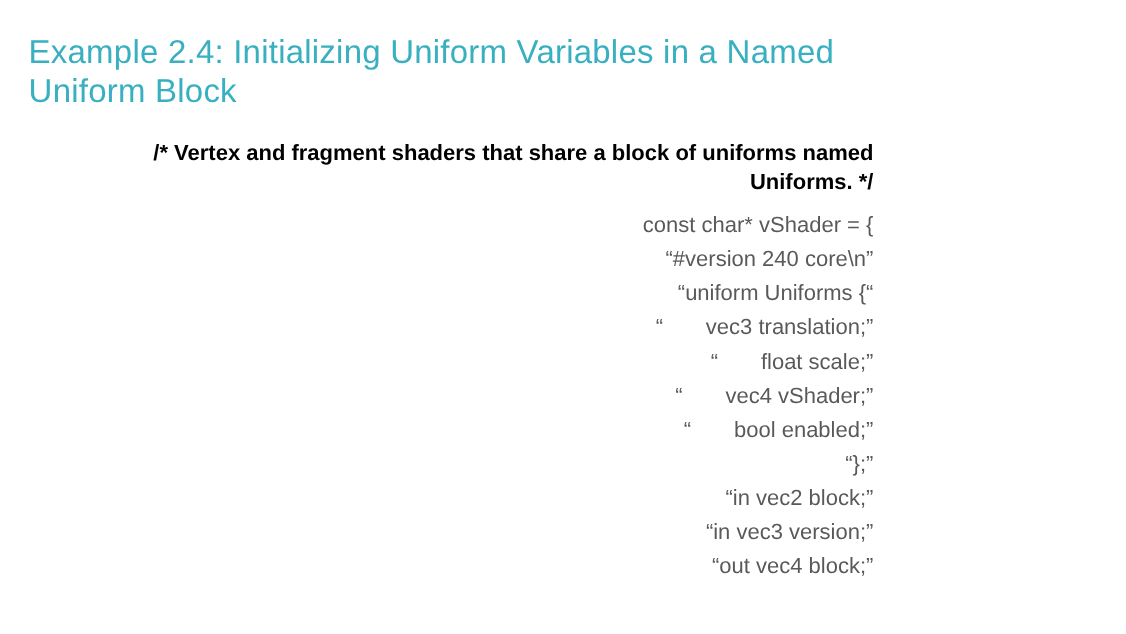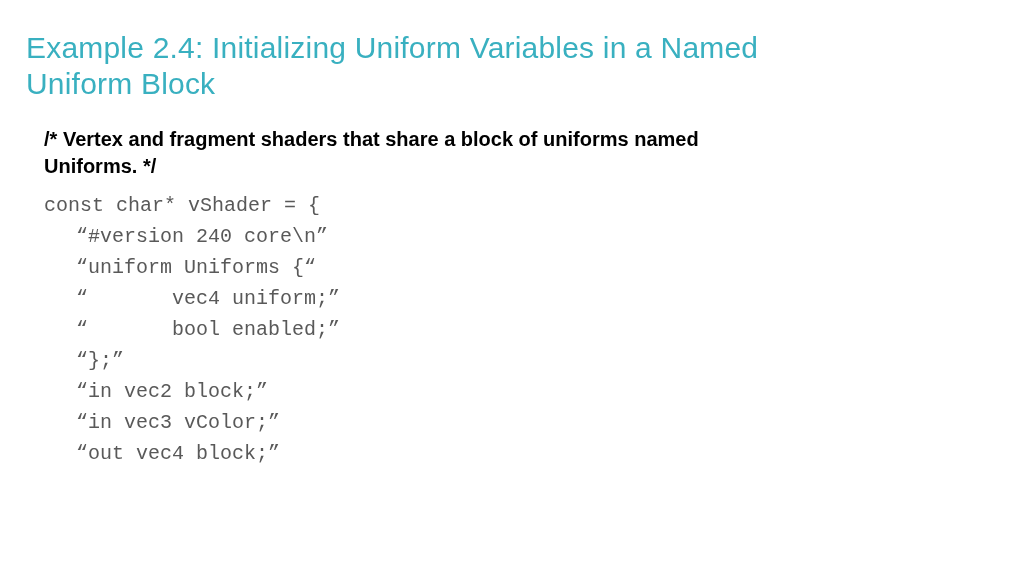--- a/index.html
+++ b/index.html
@@ -1,34 +1,36 @@
 <!DOCTYPE html>
 <html><head>
 <meta charset="utf-8">
 <style>
   * { margin: 0; padding: 0; box-sizing: border-box; }
   html, body { width: 1024px; height: 576px; background: #ffffff; font-family: "Segoe UI Light", "Segoe UI", "Helvetica Neue", Arial, sans-serif; overflow: hidden; }
   .slide { width: 820px; height: 576px; position: relative; padding: 30px 26px 27px 26px; }
   .title { color: #39b0c0; font-weight: 300; font-size: 30px; letter-spacing: 0.2px; line-height: 1.2; margin-bottom: 24px; }
-  .body { padding-left: 18px; }
+  .body { padding-left: 18px; text-align: right; }
   .comment { color: #000000; font-weight: 600; font-size: 20px; line-height: 1.35; margin-bottom: 10px; font-family: "Segoe UI Semibold","Segoe UI",Arial,sans-serif;}
-  .code-line { color: #595959; font-weight: 400; font-size: 20px; line-height: 1.55; font-family: Liberation Mono, monospace; white-space: pre; }
+  .code-line { color: #595959; font-weight: 400; font-size: 20px; line-height: 1.55; font-family: Liberation Sans, sans-serif; white-space: pre; }
   .ind1 { padding-left: 32px; }
 </style>
 </head>
 <body>
 
 <div class="slide">
   <div class="title">Example 2.4:  Initializing Uniform Variables in a Named Uniform Block</div>
   <div class="body">
     <div class="comment">/* Vertex and fragment shaders that share a block of uniforms named Uniforms. */</div>
 
     <div class="code-line">const char* vShader = {</div>
     <div class="code-line ind1">“#version 240 core\n”</div>
     <div class="code-line ind1">“uniform Uniforms {“</div>
-    <div class="code-line ind1">“       vec4 uniform;”</div>
+    <div class="code-line ind1">“       vec3 translation;”</div>
+    <div class="code-line ind1">“       float scale;”</div>
+    <div class="code-line ind1">“       vec4 vShader;”</div>
     <div class="code-line ind1">“       bool enabled;”</div>
     <div class="code-line ind1">“};”</div>
     <div class="code-line ind1">“in vec2 block;”</div>
-    <div class="code-line ind1">“in vec3 vColor;”</div>
+    <div class="code-line ind1">“in vec3 version;”</div>
     <div class="code-line ind1">“out vec4 block;”</div>
   </div>
 </div>
 
 </body></html>

